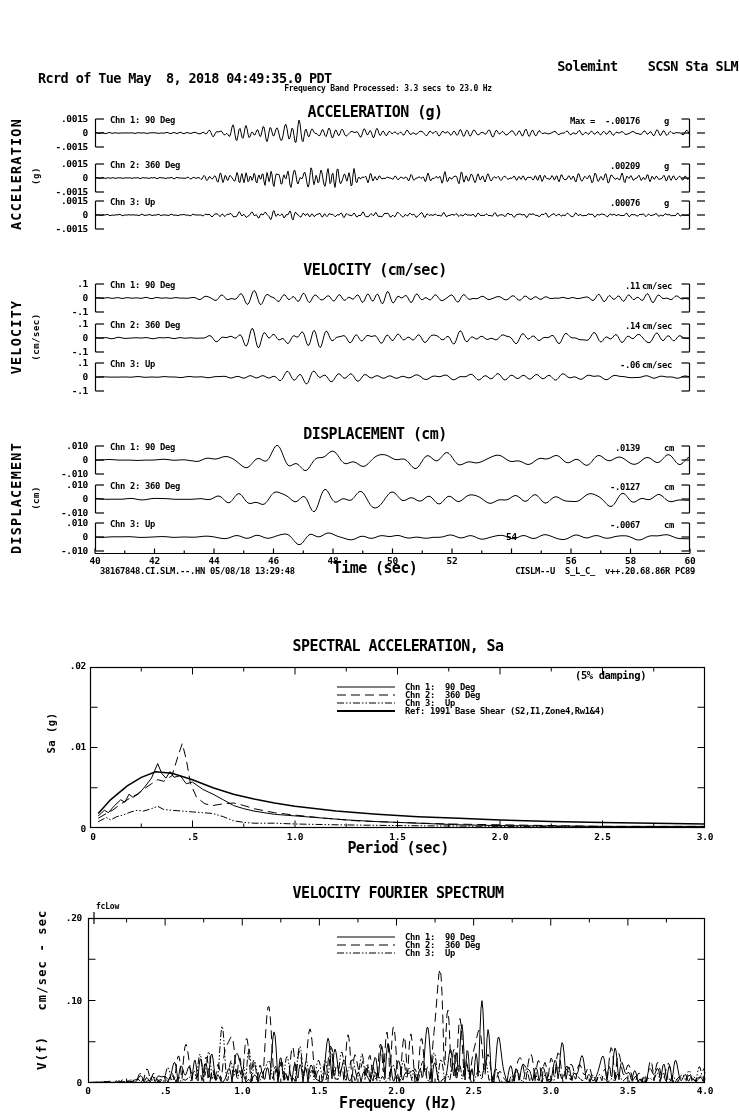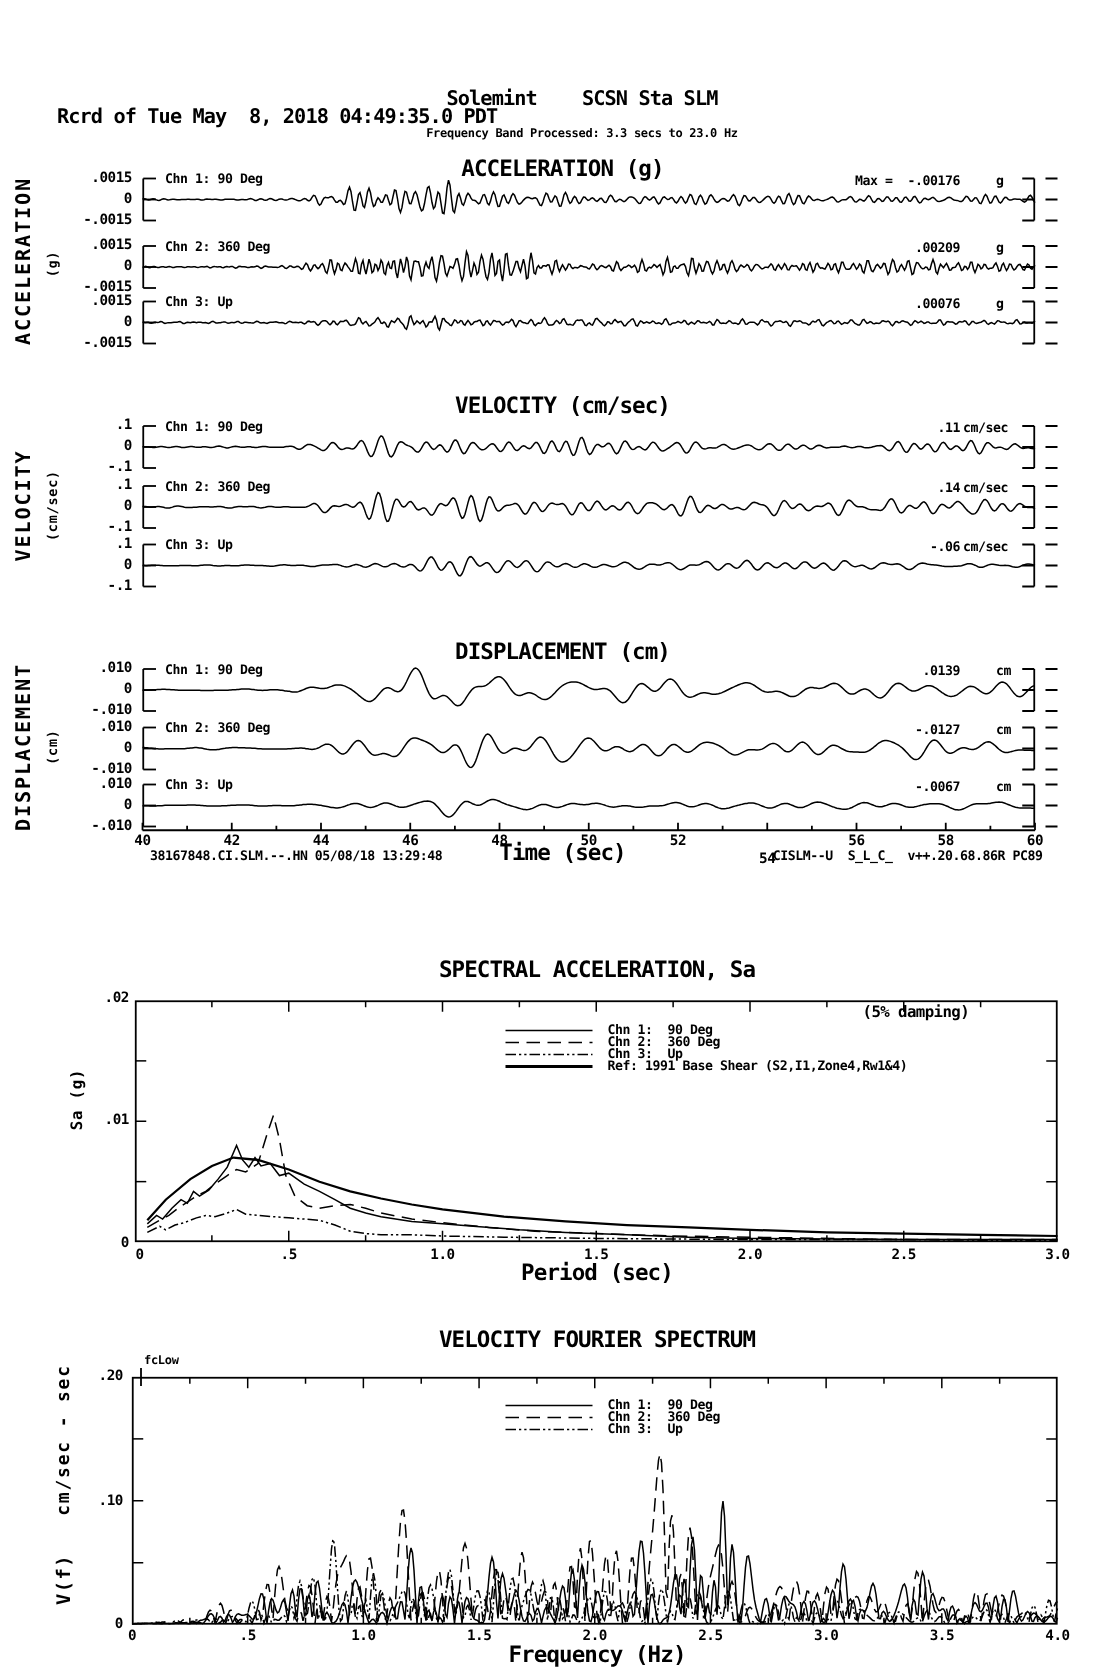--- a/index.html
+++ b/index.html
@@ -20,21 +20,21 @@
   .ug{left:664px}
   .uv{left:642px}
   .xt{width:30px;text-align:center}
   svg{position:absolute;overflow:visible}
 </style>
 </head>
 <body>
 
 <div class="page">
 
-  <div class="t f14" style="left:38px;top:59px;width:700px;text-align:center">Solemint    SCSN Sta SLM</div>
+  <div class="t f14" style="left:38px;top:59px;width:700px;text-align:right">Solemint    SCSN Sta SLM</div>
   <div class="t f14" style="left:38px;top:71px;width:700px;text-align:left">Rcrd of Tue May  8, 2018 04:49:35.0 PDT</div>
   <div class="t f8" style="left:38px;top:85px;width:700px;text-align:center">Frequency Band Processed: 3.3 secs to 23.0 Hz</div>
 
   <div class="t f13" style="left:60px;top:105px;width:630px;text-align:center">ACCELERATION (g)</div>
   <div class="t rot rotbig" style="left:16px;top:174px">ACCELERATION</div>
   <div class="t rot rotsm" style="left:37px;top:176px">(g)</div>
 
   <div class="t f9" style="left:110px;top:116px">Chn 1: 90 Deg</div>
   <span class="t f10 yt" style="top:114px">.0015</span>
   <span class="t f10 yt" style="top:128px">0</span>
@@ -256,21 +256,21 @@
       <line x1="565.25" y1="5.5" x2="565.25" y2="2.5" stroke="#000" stroke-width="1.2"></line>
       <line x1="595" y1="5.5" x2="595" y2="0.5" stroke="#000" stroke-width="1.2"></line>
     </svg>
   <span class="t f10 xt" style="left:80px;top:556px">40</span>
   <span class="t f10 xt" style="left:139.5px;top:556px">42</span>
   <span class="t f10 xt" style="left:199px;top:556px">44</span>
   <span class="t f10 xt" style="left:258.5px;top:556px">46</span>
   <span class="t f10 xt" style="left:318px;top:556px">48</span>
   <span class="t f10 xt" style="left:377.5px;top:556px">50</span>
   <span class="t f10 xt" style="left:437px;top:556px">52</span>
-  <span class="t f10 xt" style="left:496.5px;top:568px">54</span>
+  <span class="t f10 xt" style="left:496.5px;top:532px">54</span>
   <span class="t f10 xt" style="left:556px;top:556px">56</span>
   <span class="t f10 xt" style="left:615.5px;top:556px">58</span>
   <span class="t f10 xt" style="left:675px;top:556px">60</span>
   <div class="t f13" style="left:60px;top:561px;width:630px;text-align:center">Time (sec)</div>
   <div class="t f9" style="left:100px;top:567px">38167848.CI.SLM.--.HN 05/08/18 13:29:48</div>
   <div class="t f9" style="right:44px;top:567px">CISLM--U  S_L_C_  v++.20.68.86R PC89</div>
 
   <div class="t f13" style="left:90px;top:639px;width:616px;text-align:center">SPECTRAL ACCELERATION, Sa</div>
   <div class="t f11" style="left:575px;top:670px">(5% damping)</div>
   <div class="t rot" style="left:52px;top:733px;font-size:10.5px;letter-spacing:.5px">Sa (g)</div>

